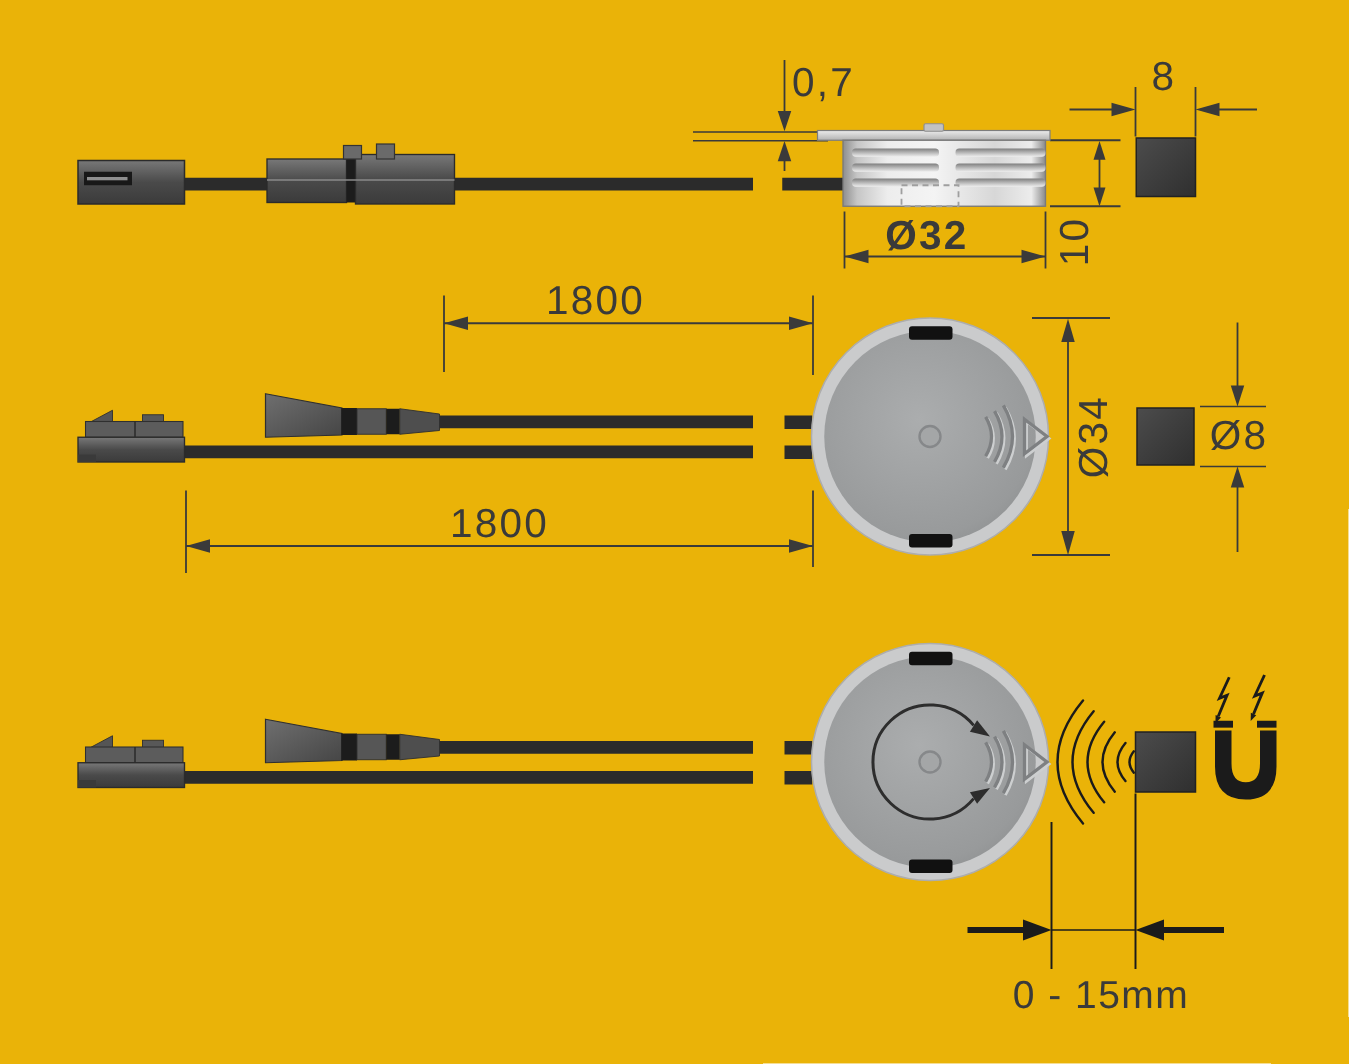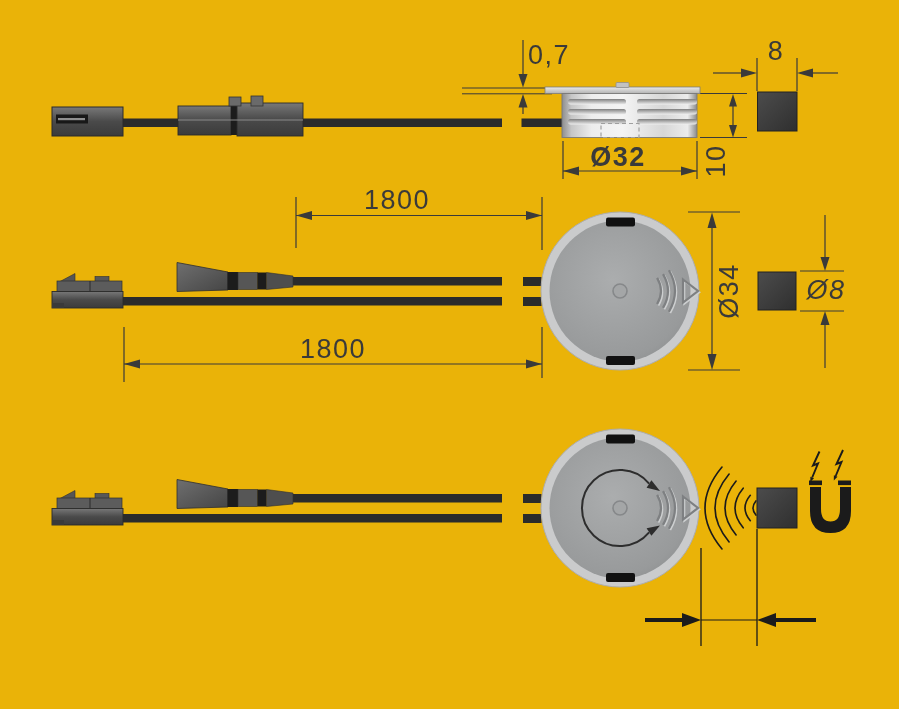--- a/index.html
+++ b/index.html
@@ -299,15 +299,16 @@
   </g>
 </svg>
 
 <div class="label" style="left:514px;top:42px;width:70px;">0,7</div>
 <div class="label" style="left:756px;top:38px;width:40px;">8</div>
 <div class="label" style="left:578px;top:144px;width:80px;font-weight:bold;">Ø32</div>
 <div class="label rot" style="left:696px;top:147px;width:40px;height:28px;">10</div>
 <div class="label" style="left:347px;top:187px;width:100px;">1800</div>
 <div class="label" style="left:283px;top:336px;width:100px;">1800</div>
 <div class="label rot" style="left:694px;top:277px;width:70px;height:28px;">Ø34</div>
-<div class="label" style="left:796px;top:277px;width:60px;font-style:italic;">Ø8</div>
+<div class="label" style="left:796px;top:277px;width:60px;">Ø8</div>
+<div class="label" style="left:664px;top:650px;width:140px;font-size:26px;letter-spacing:1px;">0 - 15mm</div>
 
 </div>
 
 </body></html>

